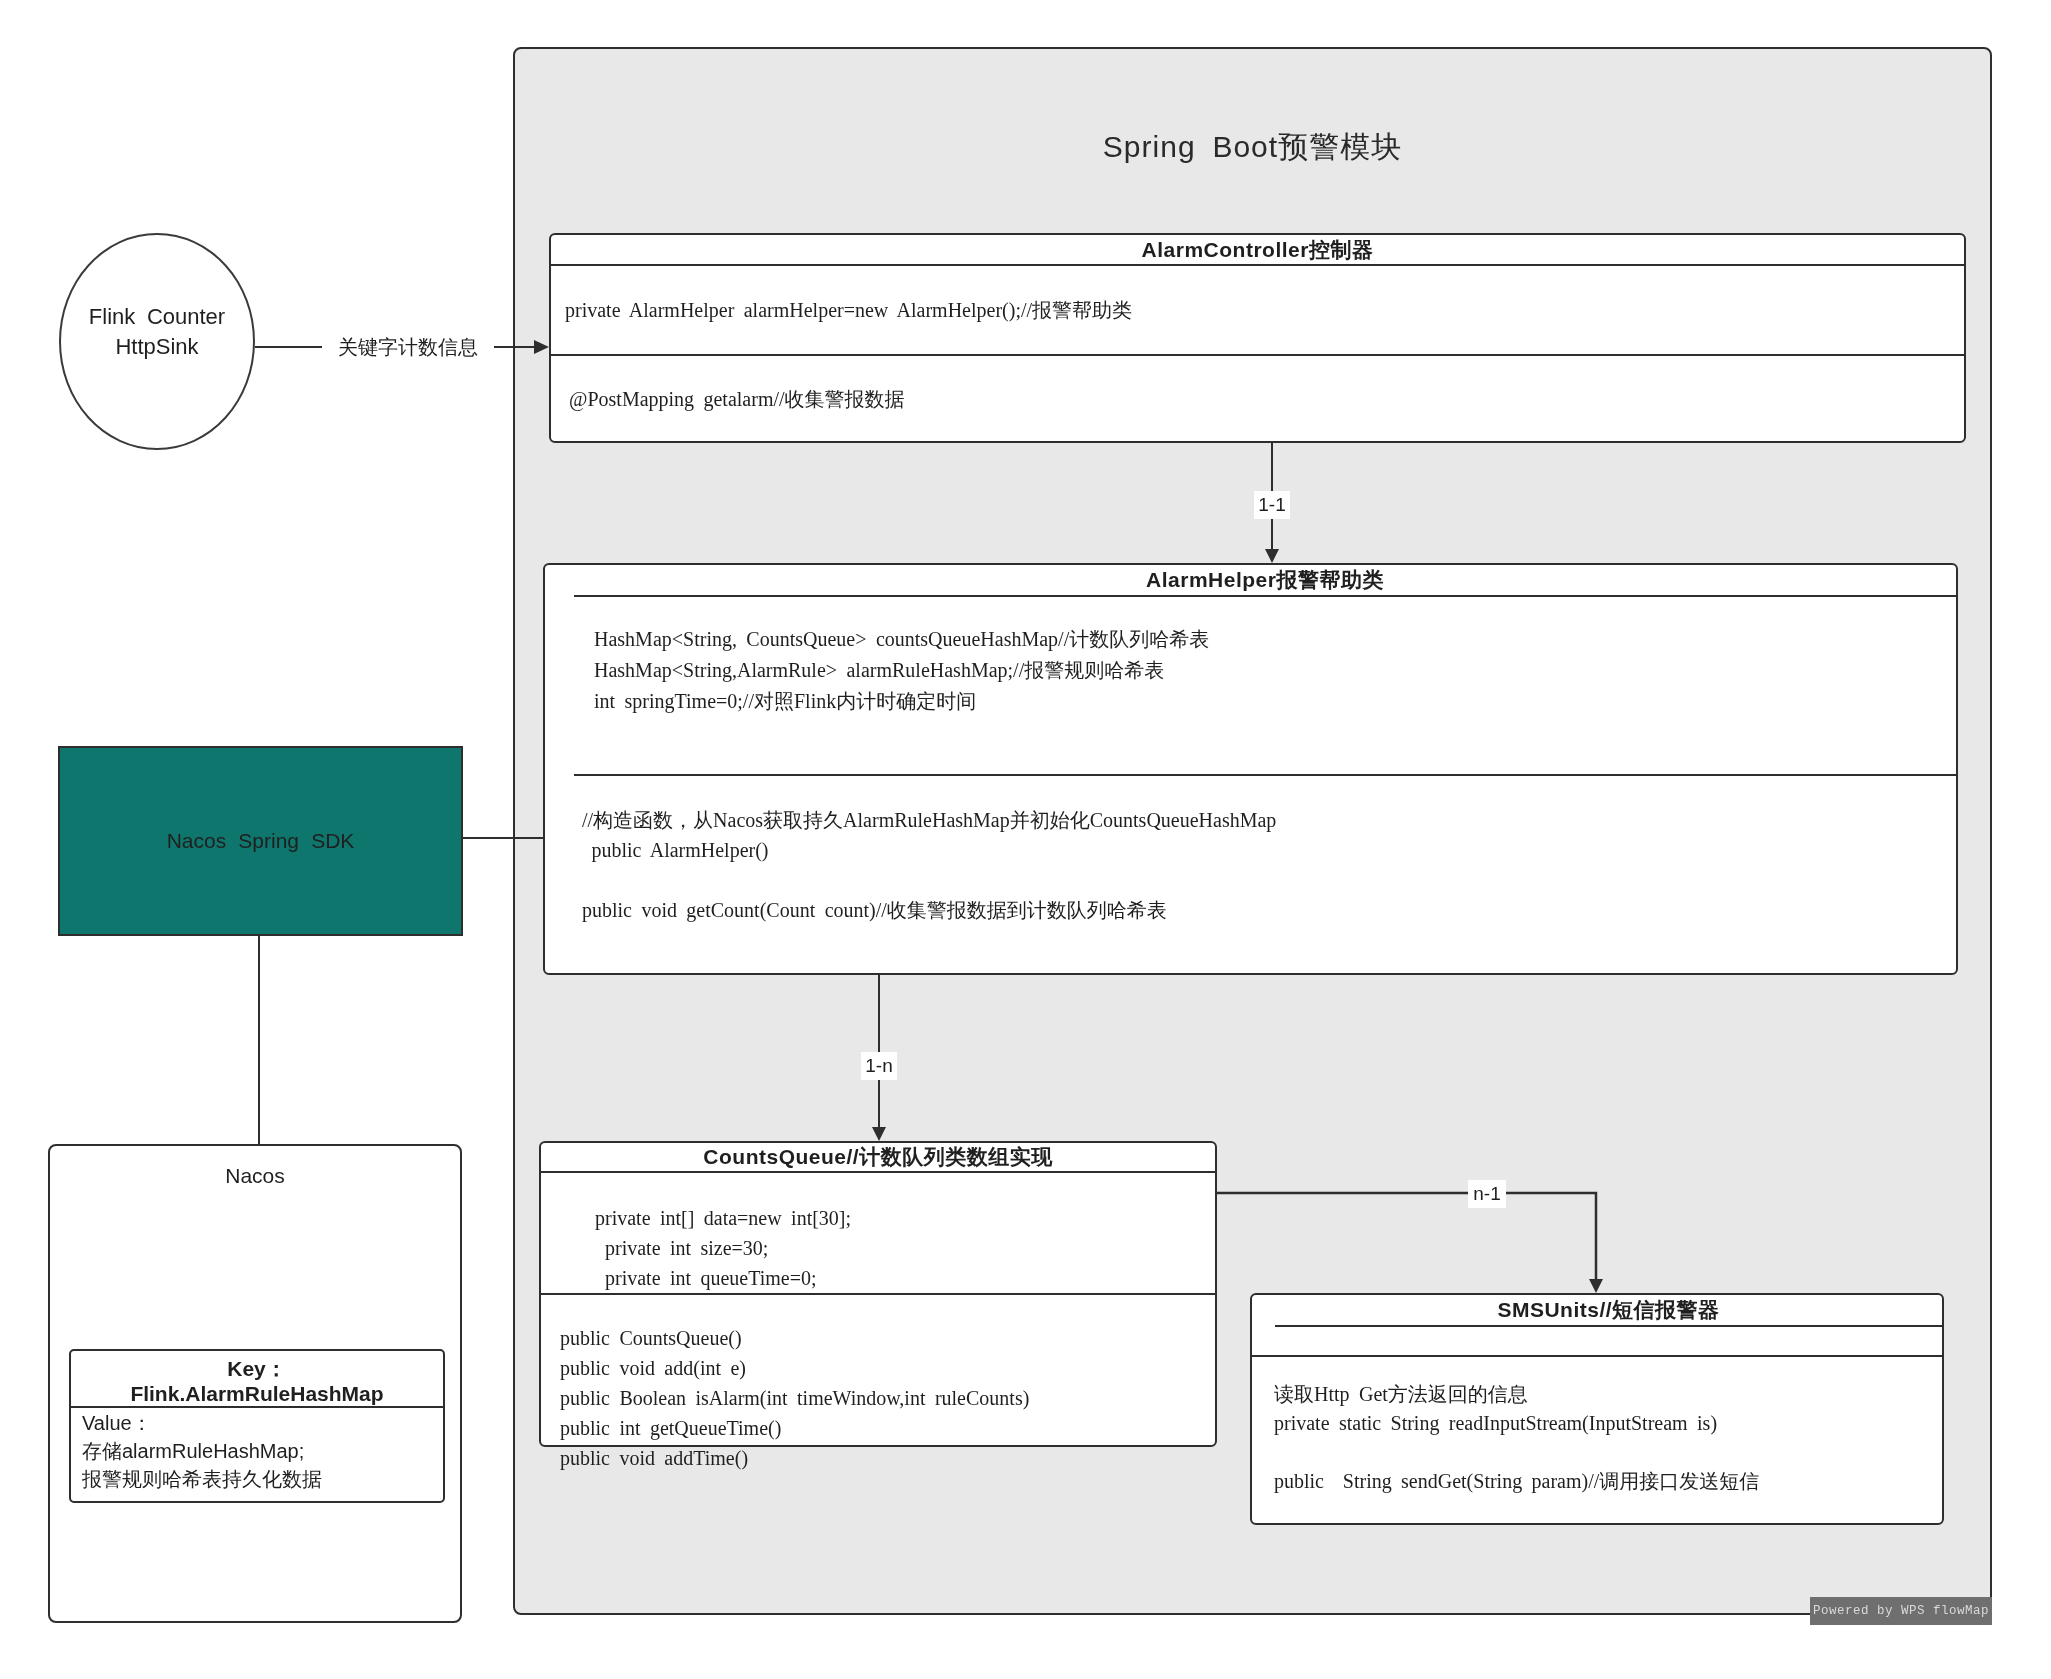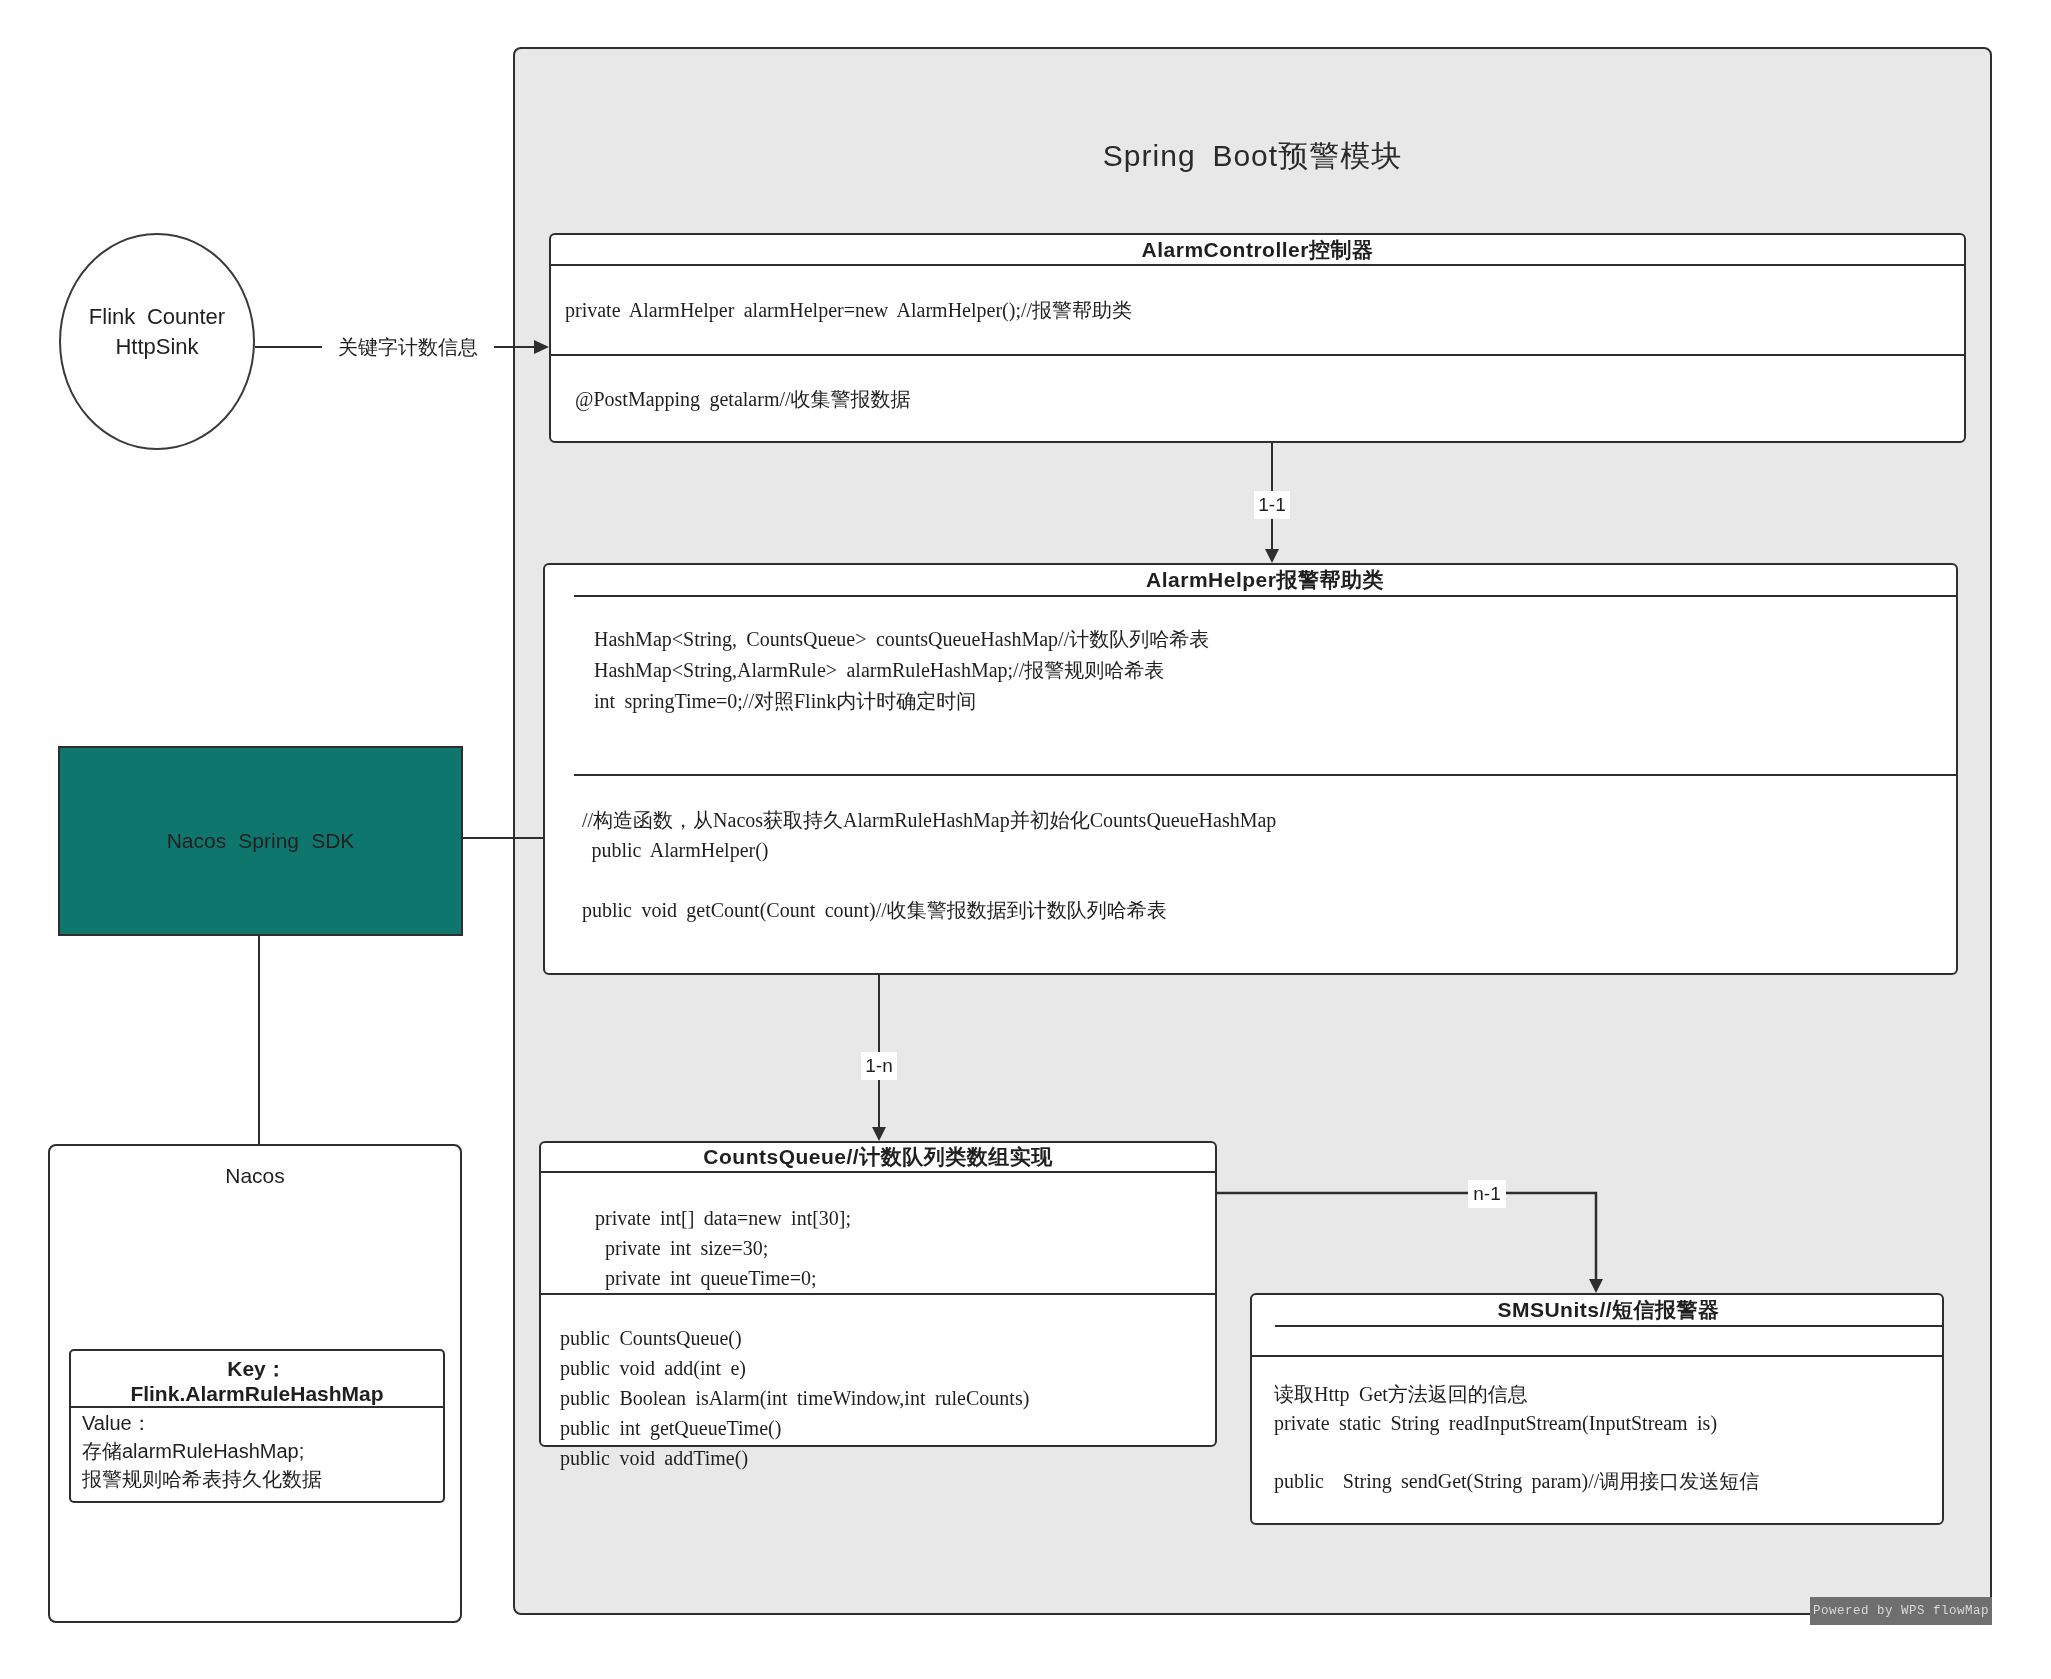--- a/index.html
+++ b/index.html
@@ -7,21 +7,21 @@
     position:relative;width:2051px;height:1679px;background:#ffffff;
     font-family:"Liberation Sans","DejaVu Sans",sans-serif;color:#1f1f1f;
     overflow:hidden;
   }
   .module{
     position:absolute;left:513px;top:47px;width:1479px;height:1568px;
     background:#e8e8e8;border:2px solid #2e2e2e;border-radius:8px;
     box-sizing:border-box;z-index:1;
   }
   .module-title{
-    position:absolute;left:513px;top:136px;width:1479px;height:36px;
+    position:absolute;left:513px;top:127px;width:1479px;height:36px;
     text-align:center;font-size:30px;letter-spacing:1px;word-spacing:0.25em;
     color:#2a2a2a;z-index:2;
   }
   .ellipse{
     position:absolute;left:59px;top:233px;width:196px;height:217px;
     background:#ffffff;border:2px solid #3a3a3a;border-radius:50%;
     box-sizing:border-box;display:flex;flex-direction:column;align-items:center;
     justify-content:center;z-index:2;
   }
   .ellipse .eline{font-size:22px;line-height:30px;word-spacing:0.25em;transform:translateY(-10px);}
@@ -34,21 +34,21 @@
     border-bottom:2px solid #2e2e2e;display:flex;align-items:center;justify-content:center;
     word-spacing:0.2em;letter-spacing:0.5px;
   }
   .sec{box-sizing:border-box;font-size:20px;}
   .sec .line{white-space:pre;word-spacing:0.22em;}
   .divided{border-bottom:2px solid #2e2e2e;}
   
   .ctrl{left:549px;top:233px;width:1417px;height:210px;}
   .ctrl .hdr{height:29px;}
   .ctrl .s1{height:90px;display:flex;align-items:center;padding-left:14px;}
-  .ctrl .s2{flex:1;display:flex;align-items:center;padding-left:24px;}
+  .ctrl .s2{flex:1;display:flex;align-items:center;padding-left:18px;}
   
   .helper{left:543px;top:563px;width:1415px;height:412px;padding-left:29px;}
   .helper .hdr{height:30px;}
   .helper .attrs{height:179px;--lh:31px;padding:27px 10px 0 20px;}
   .helper .methods{flex:1;--lh:30px;padding:29px 10px 0 8px;}
   
   .queue{left:539px;top:1141px;width:678px;height:306px;}
   .queue .hdr{height:32px;}
   .queue .attrs{height:148px;--lh:30px;padding:30px 10px 0 0;}
   .queue .attrs .line:nth-child(1){padding-left:54px;}

